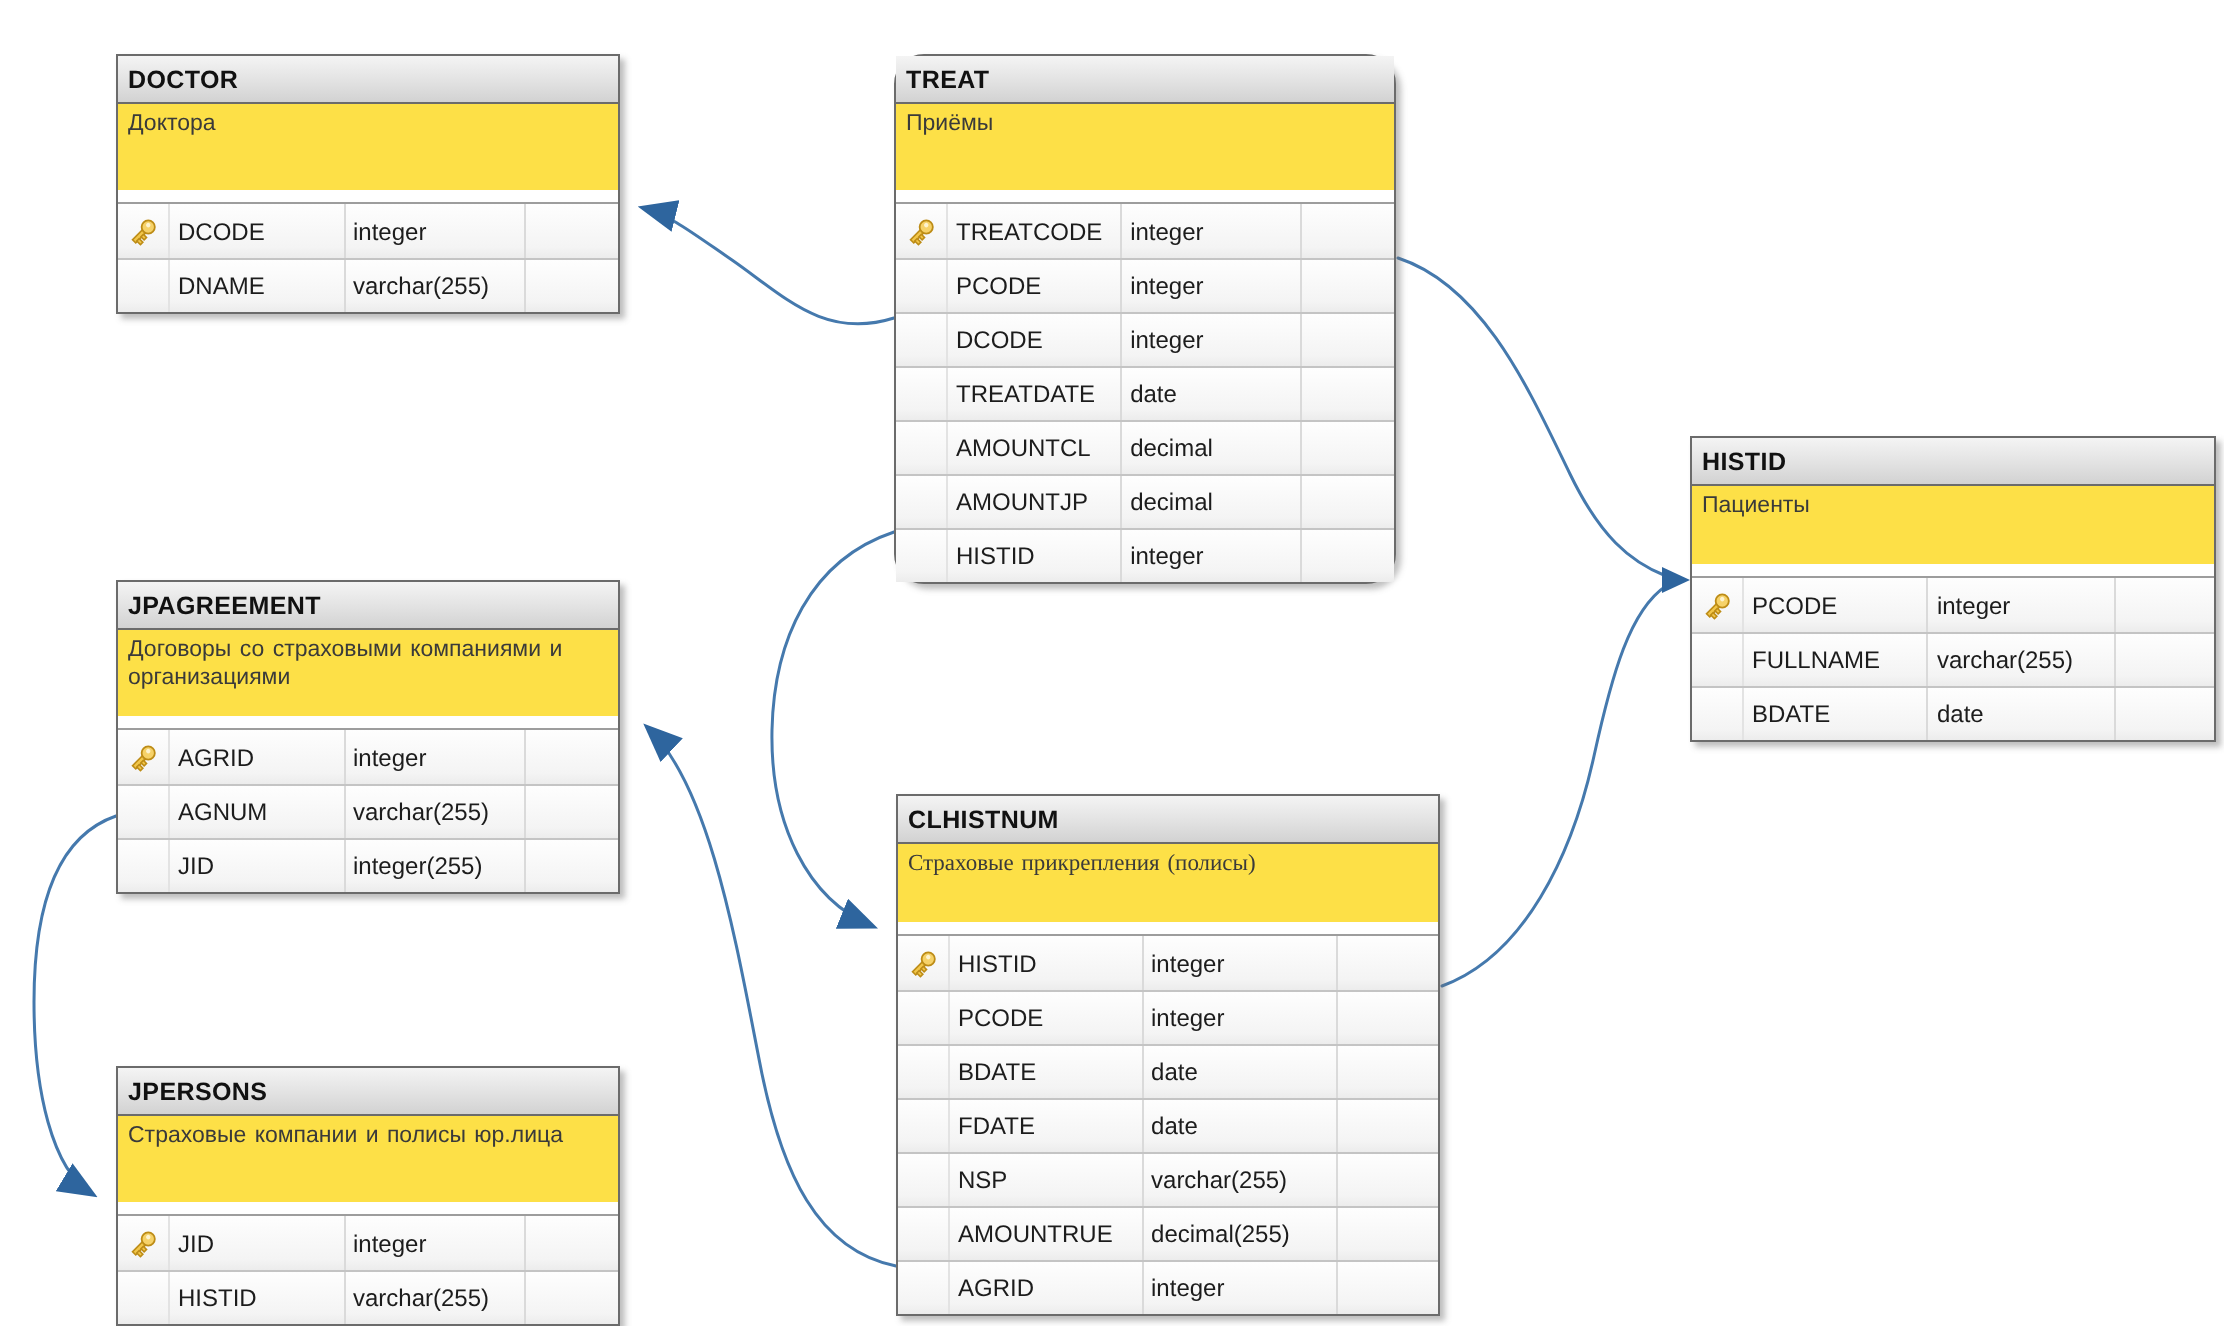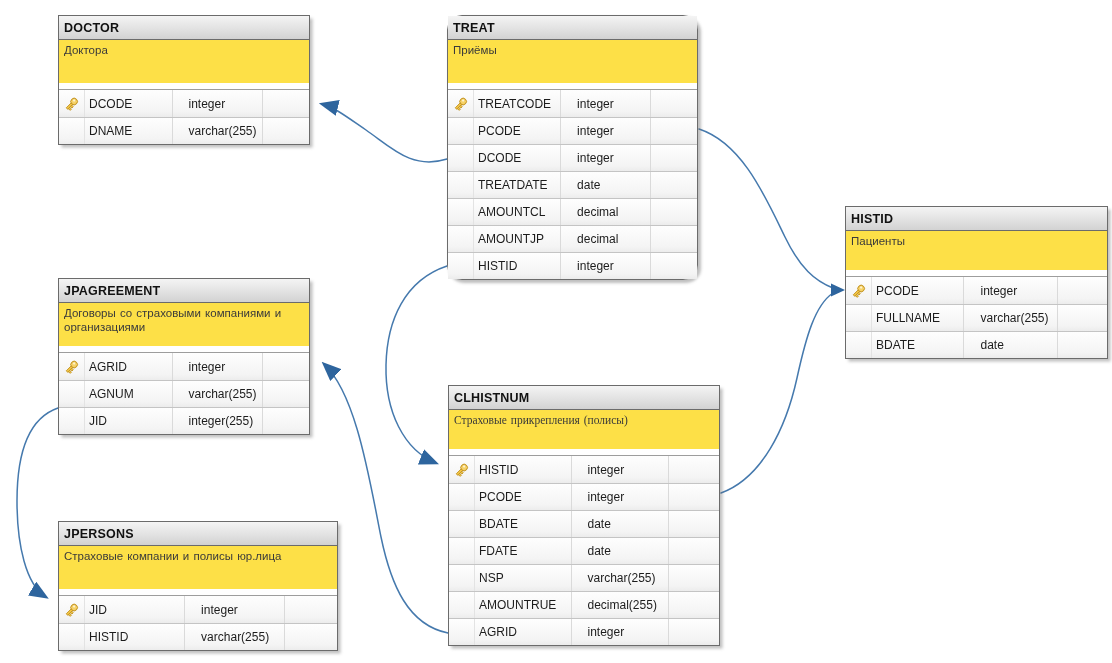--- a/index.html
+++ b/index.html
@@ -5,20 +5,21 @@
   html,body{margin:0;padding:0;background:#ffffff;}
   body{font-family:"Liberation Sans", sans-serif;}
   #canvas{position:relative;width:1112px;height:663px;background:#ffffff;overflow:hidden;}
 
   .tbl{
     position:absolute;
     background:#ffffff;
     border:1px solid #6b6b6b;
     box-shadow:2.5px 2.5px 3px rgba(110,110,110,.45);
     box-sizing:border-box;
+    margin-top:12px;
   }
   .tbl-header{
     height:24px;
     box-sizing:border-box;
     background:linear-gradient(180deg,#f4f4f4 0%,#e2e2e2 55%,#d2d2d2 100%);
     border-bottom:1px solid #6b6b6b;
     font-size:12.5px;font-weight:bold;color:#111;
     display:flex;align-items:center;
     padding:0 5px;
     letter-spacing:.2px;
@@ -38,21 +39,21 @@
     box-sizing:border-box;
     display:grid;
     grid-template-columns:26px 1fr 36% 19%;
     align-items:center;
     background:linear-gradient(180deg,#fefefe 0%,#f4f4f4 80%,#ececec 100%);
     font-size:12px;color:#1c1c1c;
   }
   .row + .row{border-top:1px solid #c4c4c4;}
   .cell-icon{height:100%;display:flex;align-items:center;justify-content:center;border-right:1px solid #e3e3e3;box-sizing:border-box;}
   .cell-name{padding-left:4px;white-space:nowrap;overflow:hidden;}
-  .cell-type{border-left:1px solid #dadada;padding-left:16px;height:100%;display:flex;align-items:center;box-sizing:border-box;white-space:nowrap;text-align:right;}
+  .cell-type{border-left:1px solid #dadada;padding-left:4px;height:100%;display:flex;align-items:center;box-sizing:border-box;white-space:nowrap;text-align:right;}
   .cell-extra{border-left:1px solid #dadada;height:100%;box-sizing:border-box;}
 
   .relations{position:absolute;left:0;top:0;pointer-events:none;}
   .relations path.rel{fill:none;stroke:#4579ad;stroke-width:1.5;stroke-linecap:round;pointer-events:stroke;}
   .relations .head{fill:#2e659e;stroke:none;}
 </style>
 </head>
 <body>
 
 <div id="canvas">
@@ -287,21 +288,21 @@
       </div>
       <div class="row">
         <span class="cell-icon"></span>
         <span class="cell-name">AGRID</span>
         <span class="cell-type">integer</span>
         <span class="cell-extra"></span>
       </div>
     </div>
   </div>
 
-  <div class="tbl" style="left:58px;top:521px;width:280px;">
+  <div class="tbl" style="left:58px;top:521px;width:252px;">
     <div class="tbl-header">JPERSONS</div>
     <div class="tbl-desc" style="height:43px;">Страховые компании и полисы юр.лица</div>
     <div class="tbl-gap"></div>
     <div class="rows">
       <div class="row">
         <span class="cell-icon">
           <svg width="17" height="16" viewBox="0 0 16 16">
               <g transform="rotate(-45 8 8)">
                 <rect x="1.6" y="7" width="8.5" height="2.3" fill="#f2c64a" stroke="#bd8c16" stroke-width="0.8"></rect>
                 <rect x="2.6" y="9" width="1.7" height="2.6" fill="#f2c64a" stroke="#bd8c16" stroke-width="0.8"></rect>

